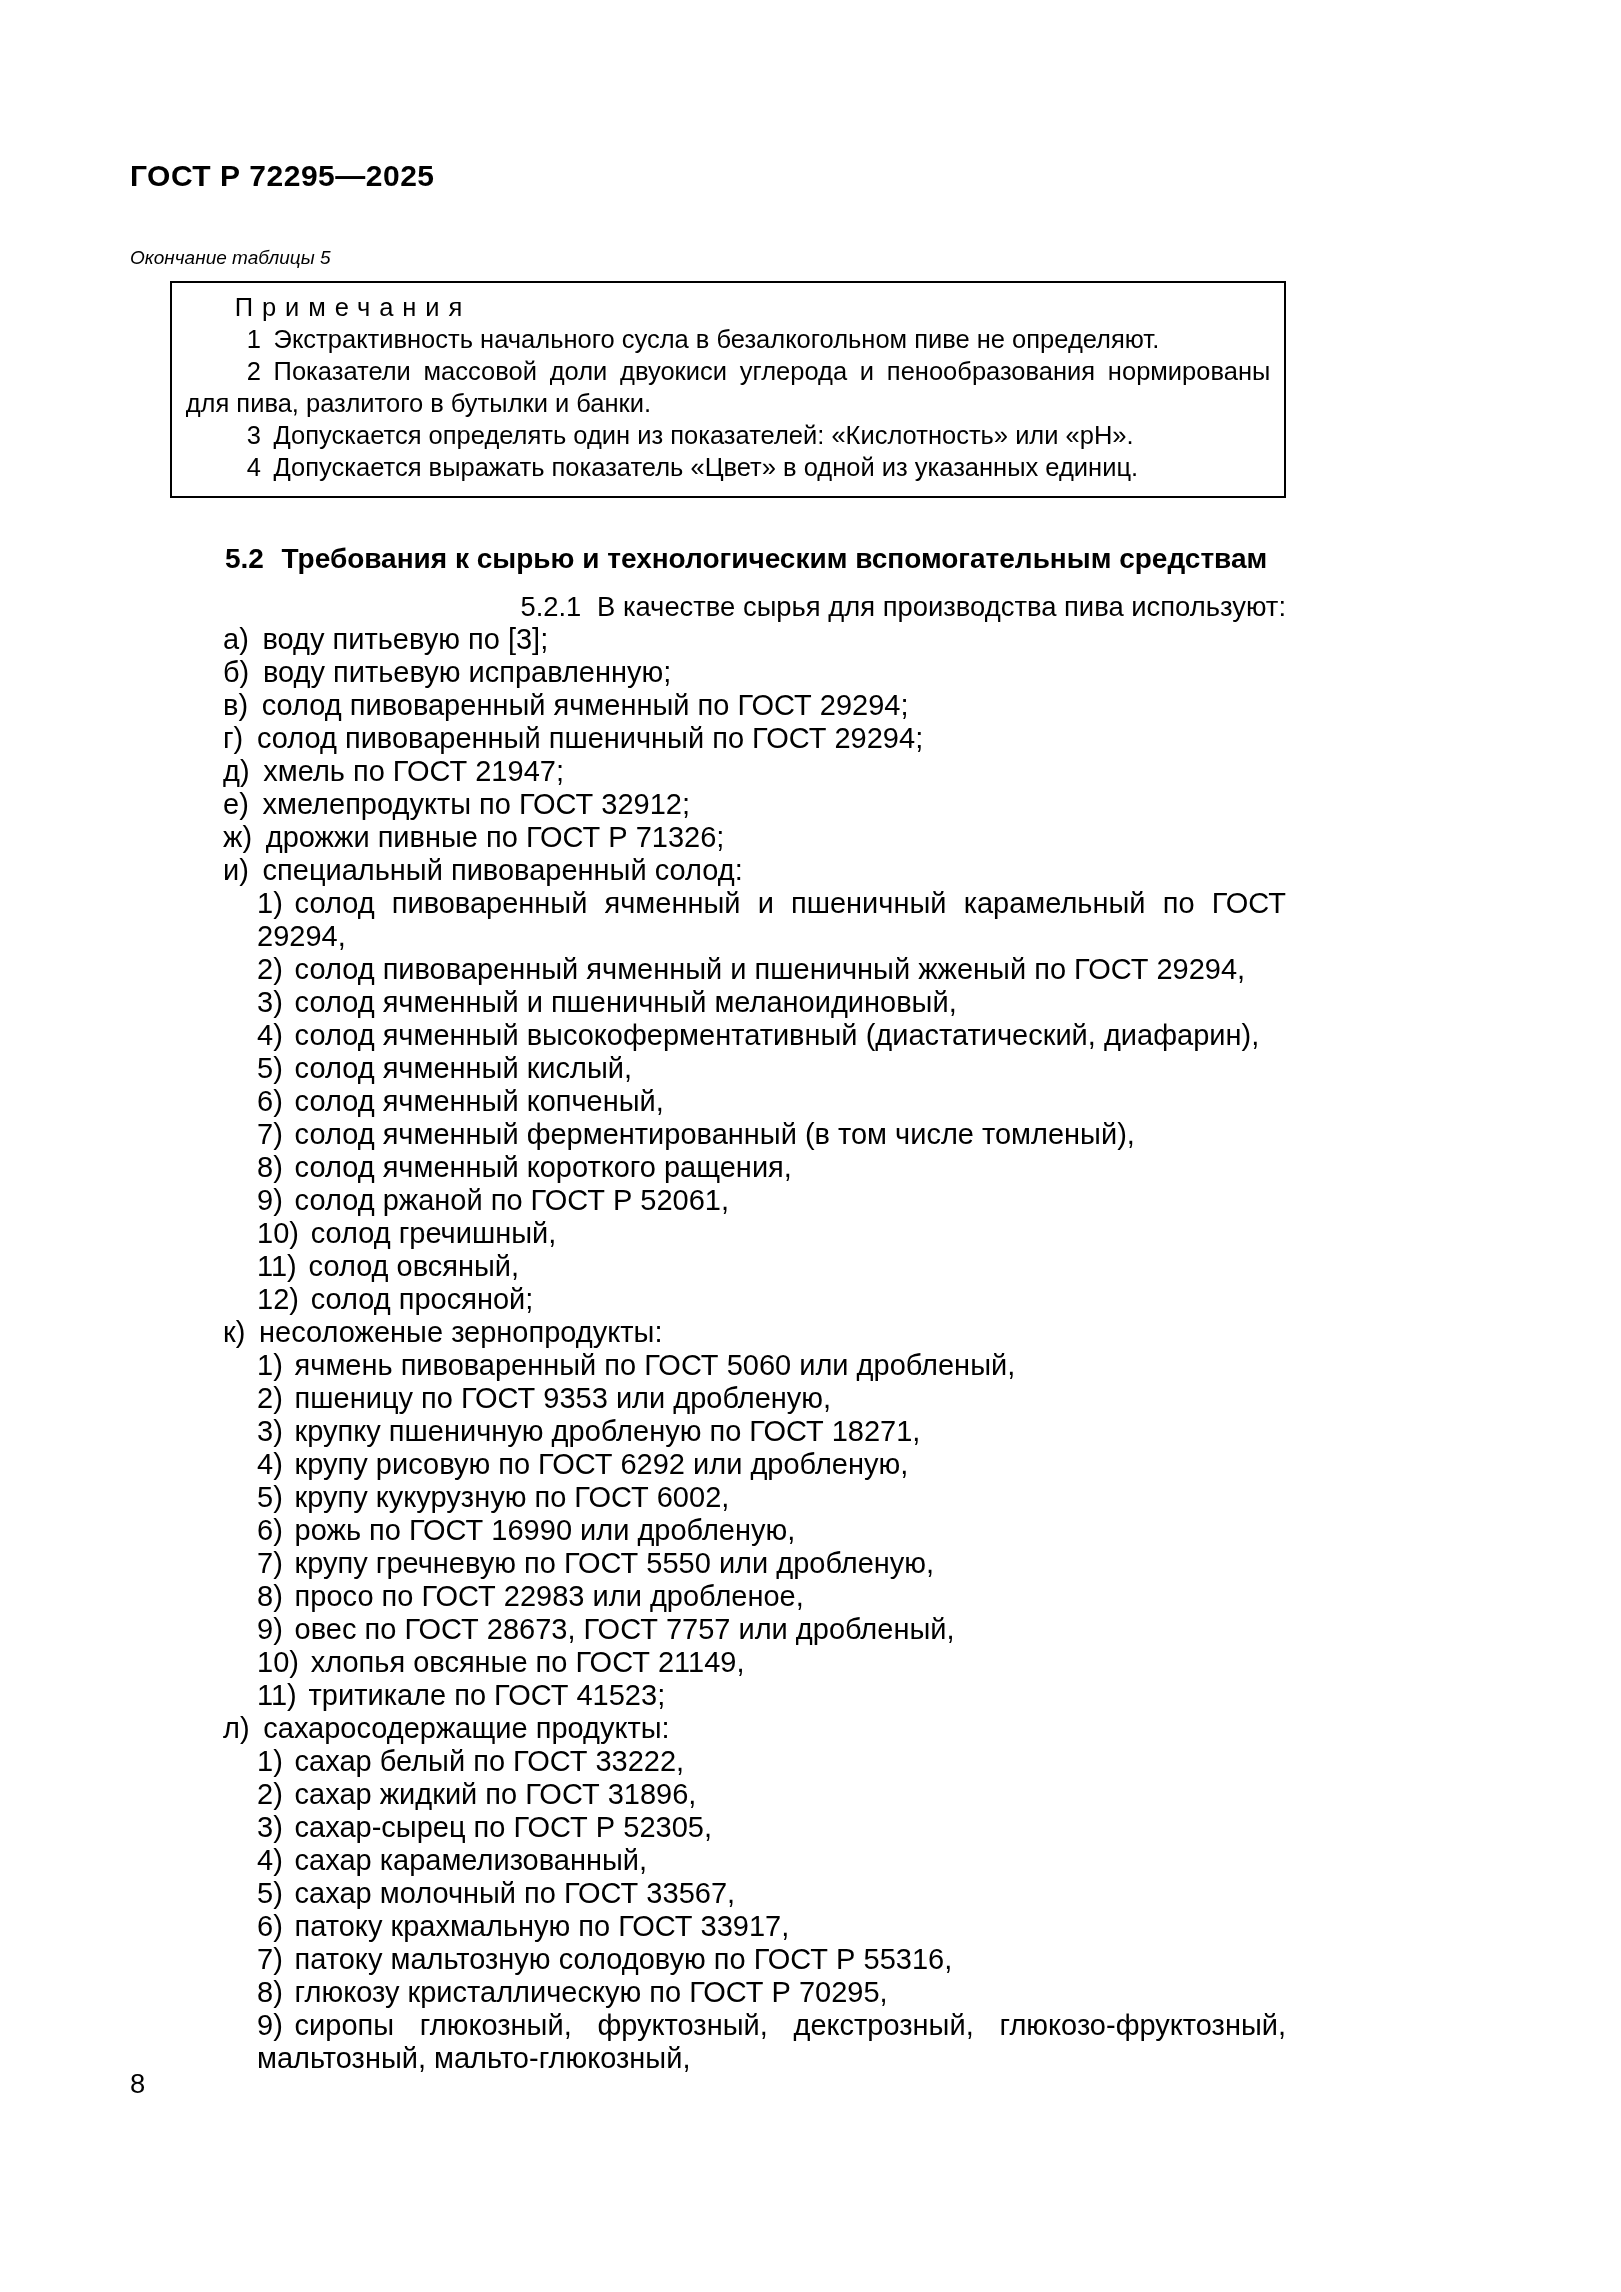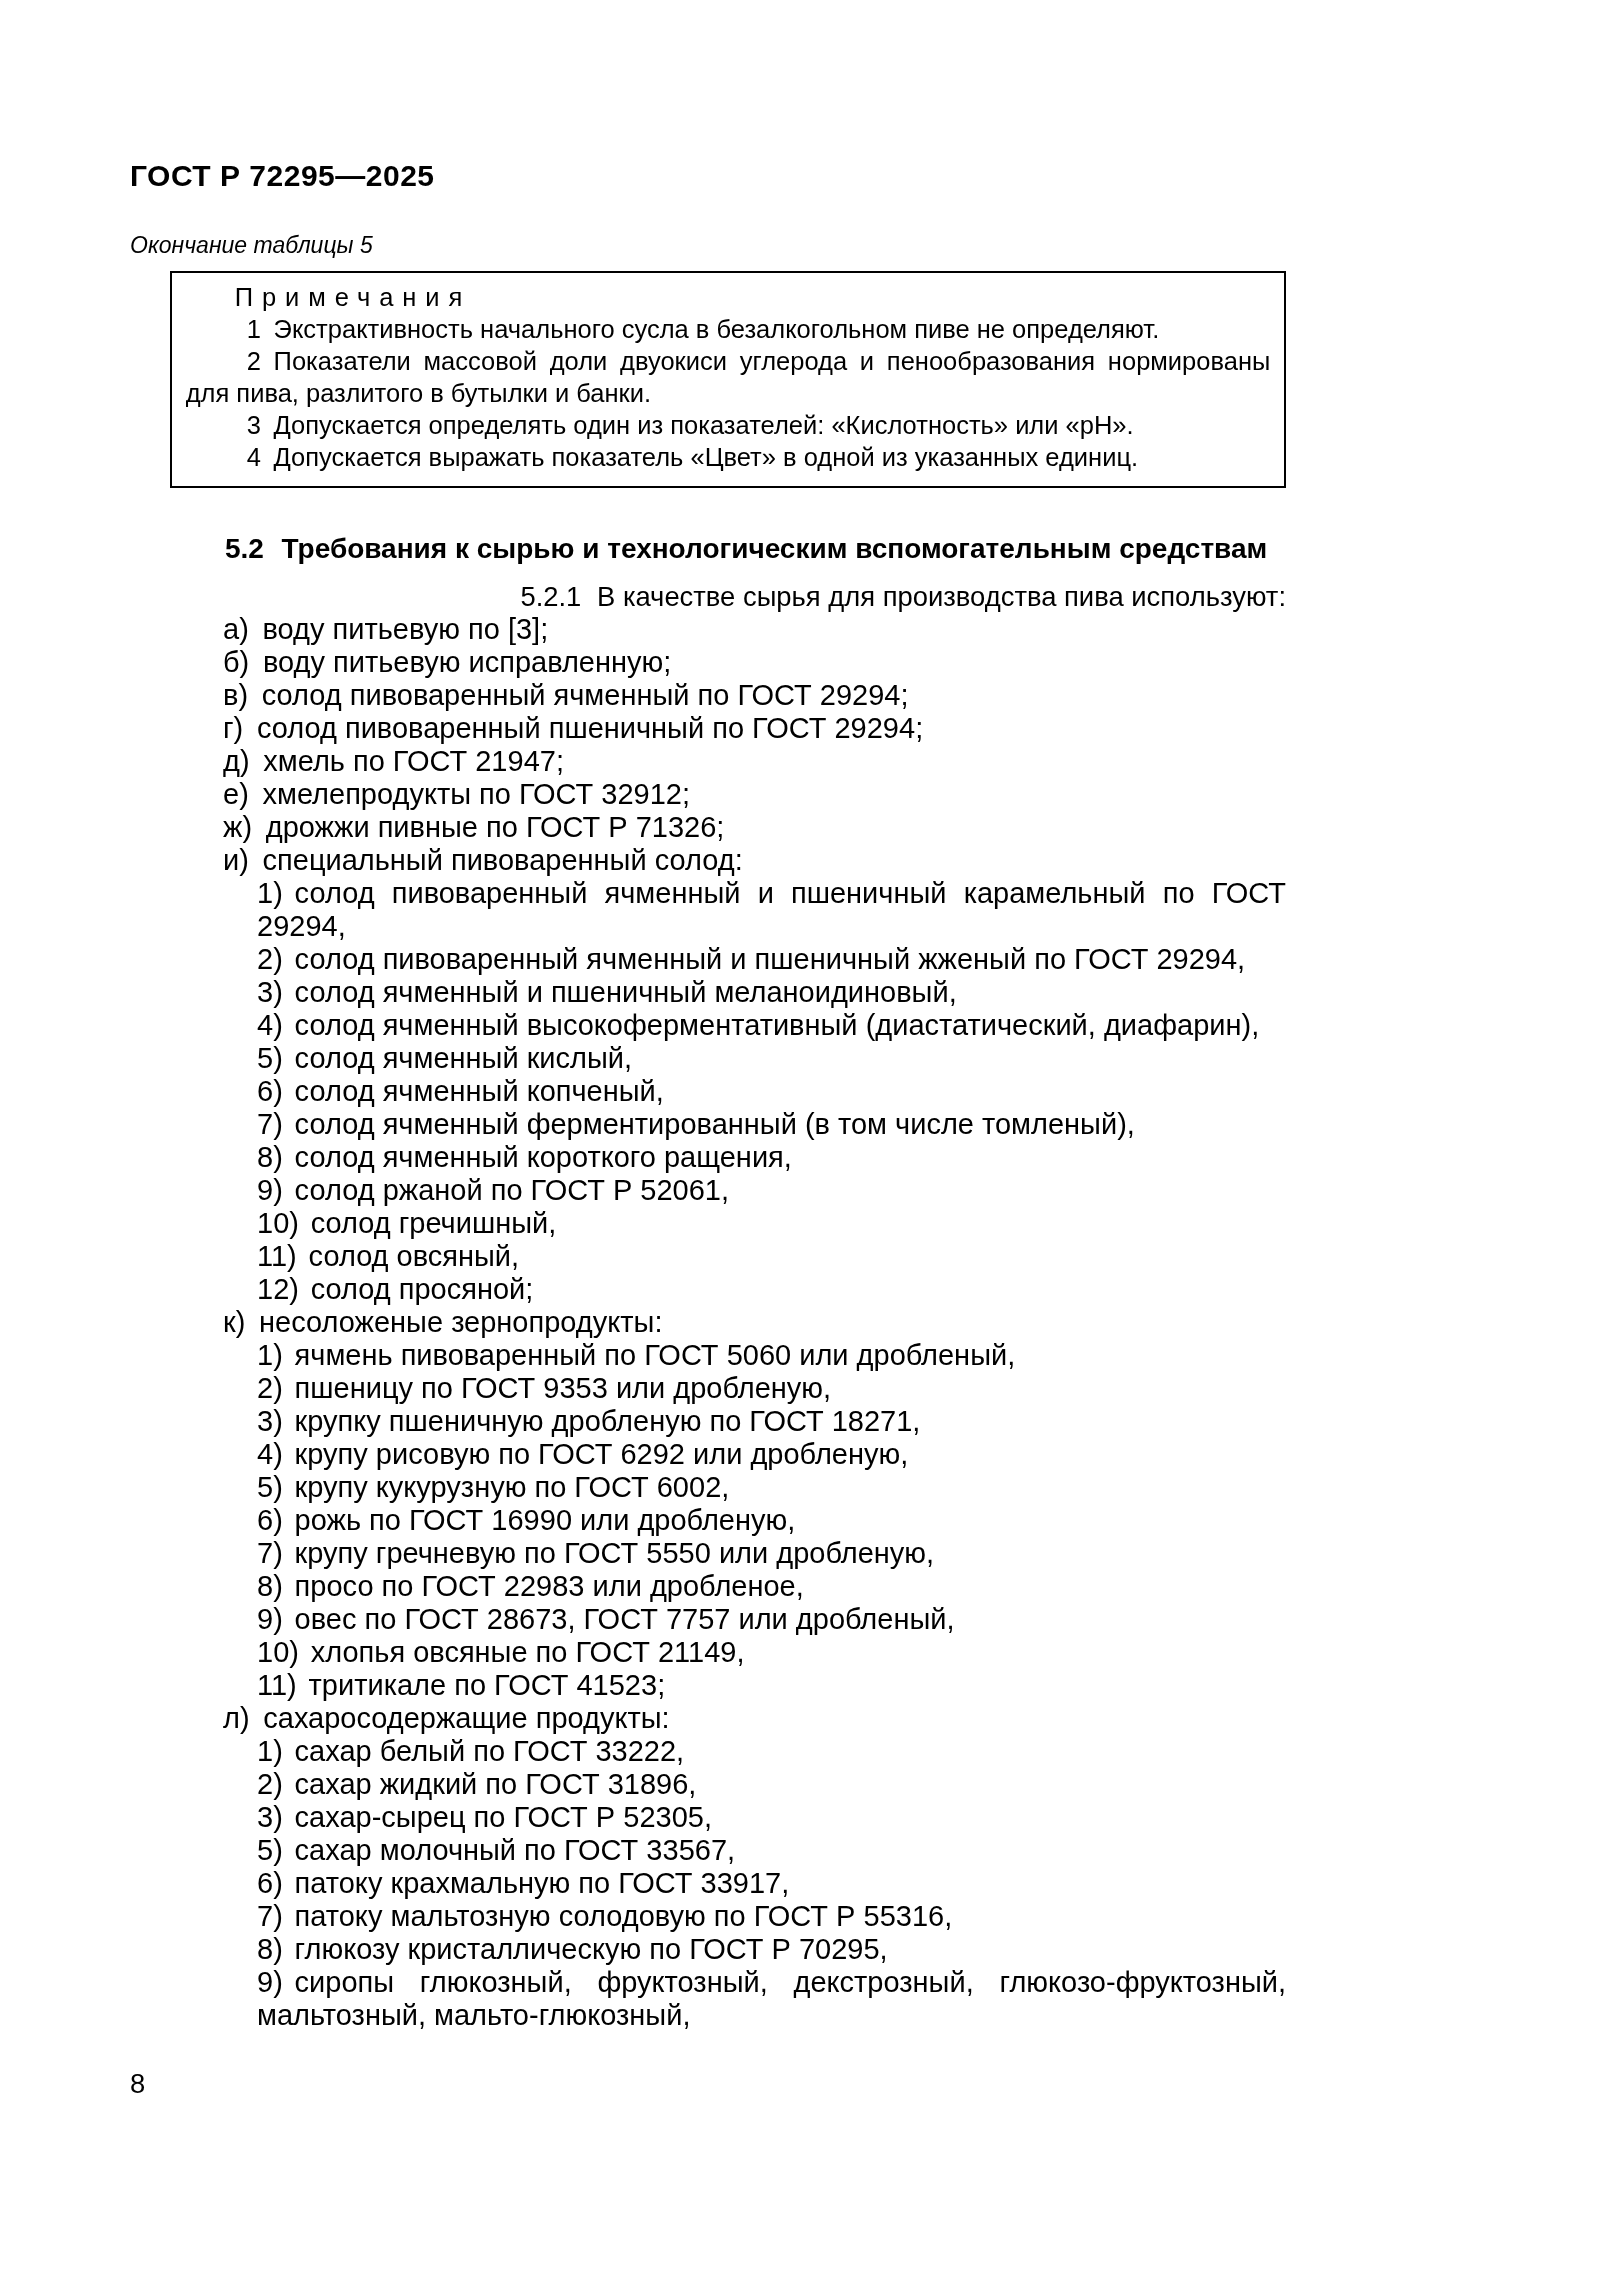--- a/index.html
+++ b/index.html
@@ -12,22 +12,22 @@
     font-family:"Liberation Sans", sans-serif;
     color:#000;
     overflow:hidden;
   }
   .doc-header {
     font-size:30px;
     font-weight:bold;
     letter-spacing:0.5px;
   }
   .table-caption {
-    margin-top:39px;
-    font-size:23px;
+    margin-top:54px;
+    font-size:19px;
     font-style:italic;
   }
   .notes-box {
     margin-top:11.8px;
     border:2.9px solid #000;
     padding:7.8px 13.7px 13.7px 13.7px;
     font-size:25.5px;
     line-height:32px;
     margin-left:40px;
   }
@@ -126,20 +126,21 @@
       <div class="sub"><span class="lbl">6)</span><span>рожь по ГОСТ 16990 или дробленую,</span></div>
       <div class="sub"><span class="lbl">7)</span><span>крупу гречневую по ГОСТ 5550 или дробленую,</span></div>
       <div class="sub"><span class="lbl">8)</span><span>просо по ГОСТ 22983 или дробленое,</span></div>
       <div class="sub"><span class="lbl">9)</span><span>овес по ГОСТ 28673, ГОСТ 7757 или дробленый,</span></div>
       <div class="sub"><span class="lbl">10)</span><span>хлопья овсяные по ГОСТ 21149,</span></div>
       <div class="sub"><span class="lbl">11)</span><span>тритикале по ГОСТ 41523;</span></div>
       <div class="item"><span class="lbl">л)</span><span>сахаросодержащие продукты:</span></div>
       <div class="sub"><span class="lbl">1)</span><span>сахар белый по ГОСТ 33222,</span></div>
       <div class="sub"><span class="lbl">2)</span><span>сахар жидкий по ГОСТ 31896,</span></div>
       <div class="sub"><span class="lbl">3)</span><span>сахар-сырец по ГОСТ Р 52305,</span></div>
+      <div class="sub"><span class="lbl">4)</span><span>сахар карамелизованный,</span></div>
       <div class="sub"><span class="lbl">5)</span><span>сахар молочный по ГОСТ 33567,</span></div>
       <div class="sub"><span class="lbl">6)</span><span>патоку крахмальную по ГОСТ 33917,</span></div>
       <div class="sub"><span class="lbl">7)</span><span>патоку мальтозную солодовую по ГОСТ Р 55316,</span></div>
       <div class="sub"><span class="lbl">8)</span><span>глюкозу кристаллическую по ГОСТ Р 70295,</span></div>
       <div class="sub"><span class="lbl">9)</span><span>сиропы глюкозный, фруктозный, декстрозный, глюкозо-фруктозный, мальтозный, мальто-глюкозный,</span></div>
     </div>
 
   <div class="page-number">8</div>
 
 </div>

